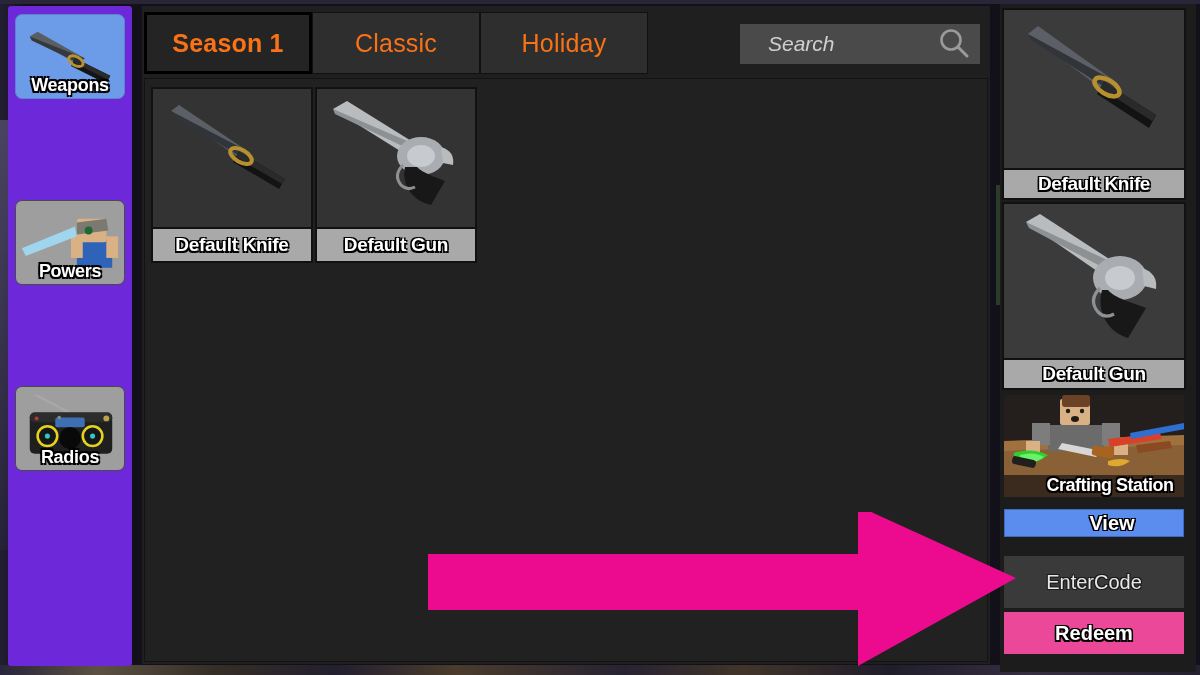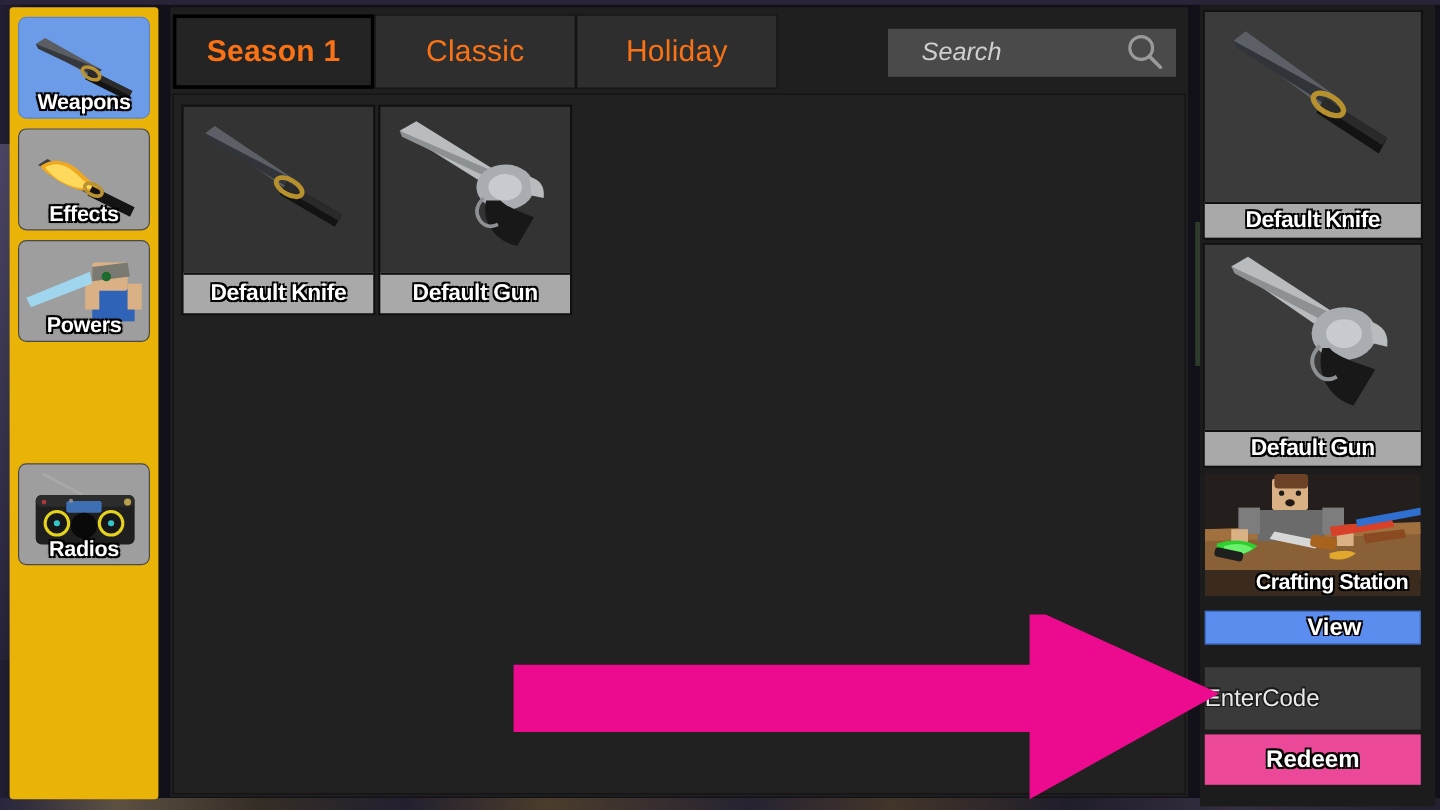--- a/index.html
+++ b/index.html
@@ -40,21 +40,21 @@
   }
   .top-rule {
     position: absolute; left: 0; top: 0; width: 1200px; height: 4px;
     background: #2a2438;
   }
 
   
   .sidebar {
     position: absolute; left: 8px; top: 6px;
     width: 124px; height: 660px;
-    background: #eab308;
+    background: #6d28d9;
     border-radius: 3px;
     text-decoration: underline;
   }
   .cat-btn {
     position: absolute; left: 7px;
     width: 110px; height: 85px;
     border: 1px solid #4a4a4a;
     border-radius: 7px;
     background: #9e9e9e;
     overflow: hidden;
@@ -175,21 +175,21 @@
     border: 1px solid #3d6bc4;
     display: flex; align-items: center; justify-content: center;
     font-size: 20px; font-weight: bold; color: #fff;
     text-shadow: -1.4px -1.4px 0 #000,1.4px -1.4px 0 #000,-1.4px 1.4px 0 #000,1.4px 1.4px 0 #000;
     padding-left: 36px;
   }
   .code-input {
     position: absolute; left: 4px; top: 552px;
     width: 180px; height: 52px;
     background: #3a3a3a;
-    display: flex; align-items: center; 
+    display: flex; align-items: center; justify-content: center;
     font-size: 20px; color: #e8e8e8;
     text-shadow: -1px -1px 0 #1a1a1a,1px -1px 0 #1a1a1a,-1px 1px 0 #1a1a1a,1px 1px 0 #1a1a1a;
   }
   .redeem-btn {
     position: absolute; left: 4px; top: 608px;
     width: 180px; height: 42px;
     background: #ec4899;
     display: flex; align-items: center; justify-content: center;
     font-size: 20px; font-weight: bold; color: #fff;
     text-shadow: -1.5px -1.5px 0 #000,1.5px -1.5px 0 #000,-1.5px 1.5px 0 #000,1.5px 1.5px 0 #000;
@@ -219,30 +219,20 @@
       <svg class="cat-art" viewBox="0 0 110 85">
         <path d="M14 22 L22 17 L70 44 L62 50 Z" fill="#5a5e63"></path>
         <path d="M14 22 L70 44 L64 49 L16 26 Z" fill="#35393e"></path>
         <path d="M60 44 L96 62 L92 70 L56 52 Z" fill="#141414"></path>
         <path d="M60 44 L96 62 L94 66 L58 48 Z" fill="#2b2b2b"></path>
         <ellipse cx="61" cy="47" rx="8" ry="4.5" fill="none" stroke="#b99233" stroke-width="3" transform="rotate(28 61 47)"></ellipse>
       </svg>
       <div class="cat-label">Weapons</div>
     </div>
 
-    <div class="cat-btn" style="top:101px;">
-      <svg class="cat-art" viewBox="0 0 110 85">
-        <path d="M16 30 L24 25 L72 52 L64 58 Z" fill="#3a3e43"></path>
-        <path d="M18 31 C30 22 44 28 52 36 C60 44 66 48 70 52 C58 54 44 50 34 44 C26 39 20 35 18 31 Z" fill="#f0a81e"></path>
-        <path d="M22 32 C32 26 42 31 49 38 C55 44 60 47 63 50 C53 51 42 48 34 43 C28 39 24 35 22 32 Z" fill="#ffd95b"></path>
-        <path d="M62 48 L98 66 L94 74 L58 56 Z" fill="#141414"></path>
-        <ellipse cx="63" cy="51" rx="8" ry="4.5" fill="none" stroke="#b99233" stroke-width="3" transform="rotate(28 63 51)"></ellipse>
-      </svg>
-      <div class="cat-label">Effects</div>
-    </div>
 
     <div class="cat-btn" style="top:194px;">
       <svg class="cat-art" viewBox="0 0 110 85">
         <rect x="62" y="40" width="36" height="28" fill="#2f63b8"></rect>
         <rect x="56" y="36" width="12" height="22" fill="#d9b184"></rect>
         <rect x="92" y="36" width="12" height="22" fill="#d9b184"></rect>
         <rect x="62" y="18" width="30" height="24" rx="2" fill="#d9b184"></rect>
         <path d="M62 22 L92 18 L94 30 L62 34 Z" fill="#7a7a72"></path>
         <circle cx="74" cy="30" r="4" fill="#1d6a2e"></circle>
         <path d="M6 48 L60 26 L62 36 L10 56 Z" fill="#9fdcf5" opacity=".9"></path>

